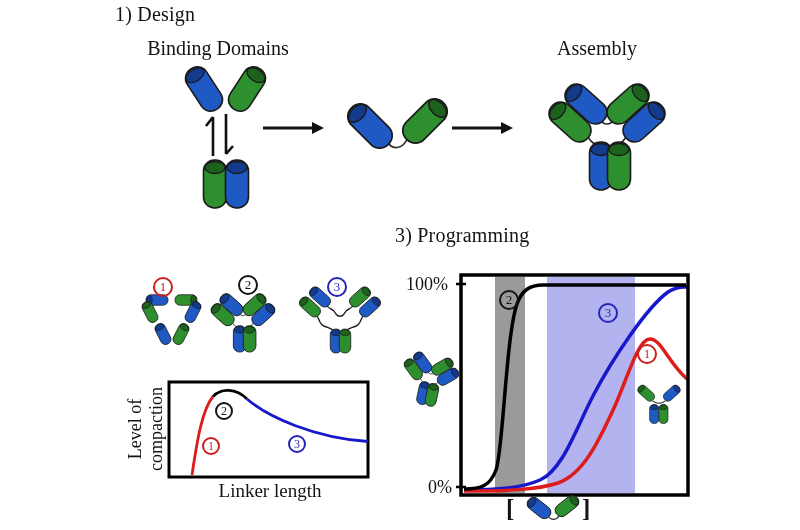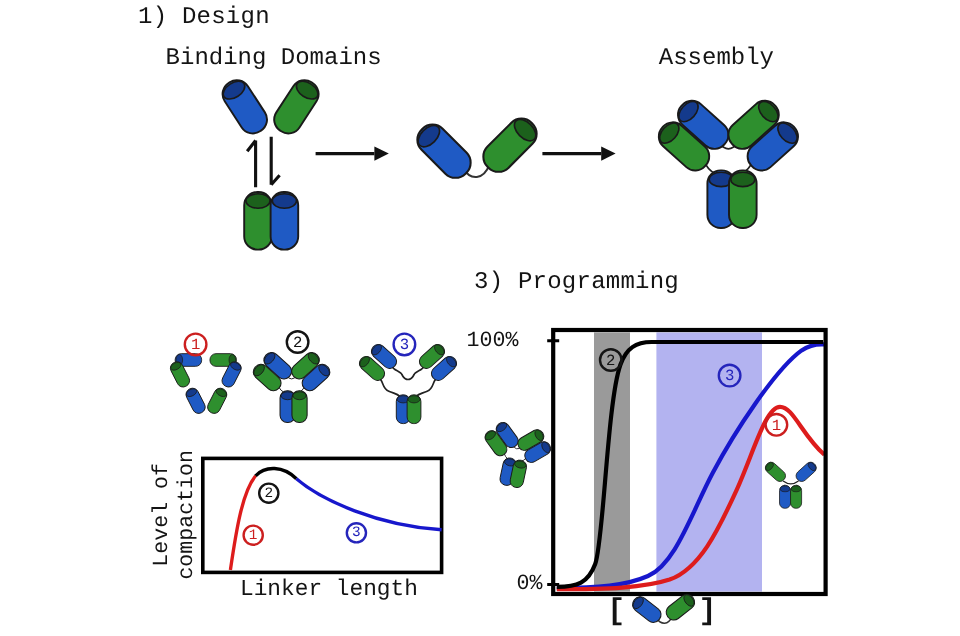--- a/index.html
+++ b/index.html
@@ -1,18 +1,18 @@
 <!DOCTYPE html>
 <html><head>
 <meta charset="utf-8">
 <style>
   *{margin:0;padding:0;box-sizing:border-box}
   html,body{background:#ffffff}
   .stage{position:relative;width:800px;height:530px;background:#fff;
-         font-family:Liberation Mono, monospace;color:#141414;overflow:hidden}
+         font-family:Liberation Serif, serif;color:#141414;overflow:hidden}
   .stage svg{position:absolute;left:0;top:0}
   .lbl{position:absolute;white-space:nowrap}
   .ttl{font-size:20px;letter-spacing:.2px}
   .sub{font-size:20px}
   .pct{font-size:18px;text-align:right}
   .axl{font-size:19px;text-align:center}
   .brk{font-size:25px;font-weight:700}
   .ylab{position:absolute;left:90px;top:407px;width:114px;height:44px;
         transform:rotate(-90deg);transform-origin:center;
         font-size:18px;line-height:21px;text-align:center}
@@ -127,21 +127,21 @@
     </g>
 
     <g>
       <path d="M 547,515 C 551,521 557,521 560,514" fill="none" stroke="#333" stroke-width="1.3"></path>
       <use href="#cyl-b" transform="translate(539,508) rotate(-52) scale(0.55)"></use>
       <use href="#cyl-g" transform="translate(567,506) rotate(52) scale(0.55)"></use>
     </g>
   </svg>
 
   <div class="lbl ttl" style="left:115px;top:3px">1) Design</div>
-  <div class="lbl sub" style="left:138px;top:37px;width:160px;">Binding Domains</div>
+  <div class="lbl sub" style="left:138px;top:37px;width:160px;text-align:center">Binding Domains</div>
   <div class="lbl sub" style="left:547px;top:37px;width:100px;text-align:center">Assembly</div>
 
   <div class="lbl ttl" style="left:395px;top:224px">3) Programming</div>
 
   <div class="circ c1" style="left:163px;top:287px">
       <span>1</span>
     </div>
   <div class="circ c2" style="left:248px;top:285px">
       <span>2</span>
     </div>
@@ -157,21 +157,21 @@
   <div class="circ c1 sm" style="left:211px;top:446px">
       <span>1</span>
     </div>
   <div class="circ c2 sm" style="left:224px;top:411px">
       <span>2</span>
     </div>
   <div class="circ c3 sm" style="left:297px;top:444px">
       <span>3</span>
     </div>
 
-  <div class="lbl pct" style="left:380px;top:274px;width:52px">100%</div>
+  <div class="lbl pct" style="left:396px;top:274px;width:52px">100%</div>
   <div class="lbl pct" style="left:400px;top:477px;width:52px">0%</div>
   <div class="lbl brk" style="left:506px;top:495px">[</div>
   <div class="lbl brk" style="left:582px;top:495px">]</div>
   <div class="circ c2" style="left:509px;top:300px">
       <span>2</span>
     </div>
   <div class="circ c3" style="left:608px;top:313px">
       <span>3</span>
     </div>
   <div class="circ c1" style="left:647px;top:354px">

